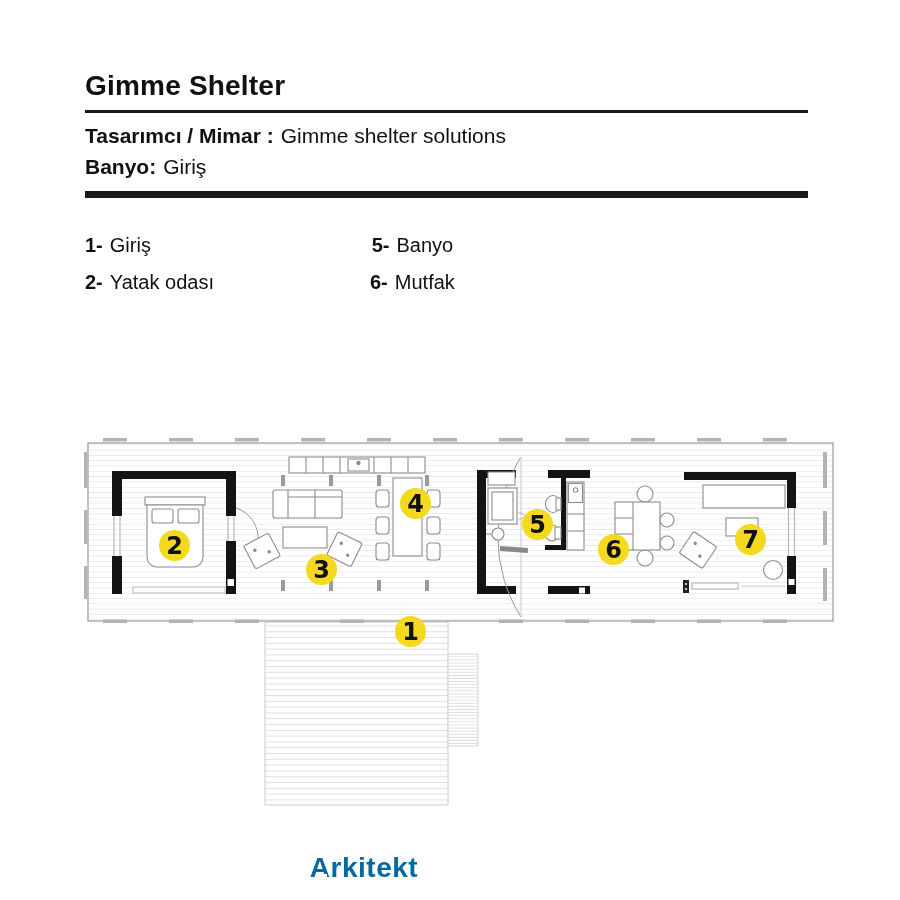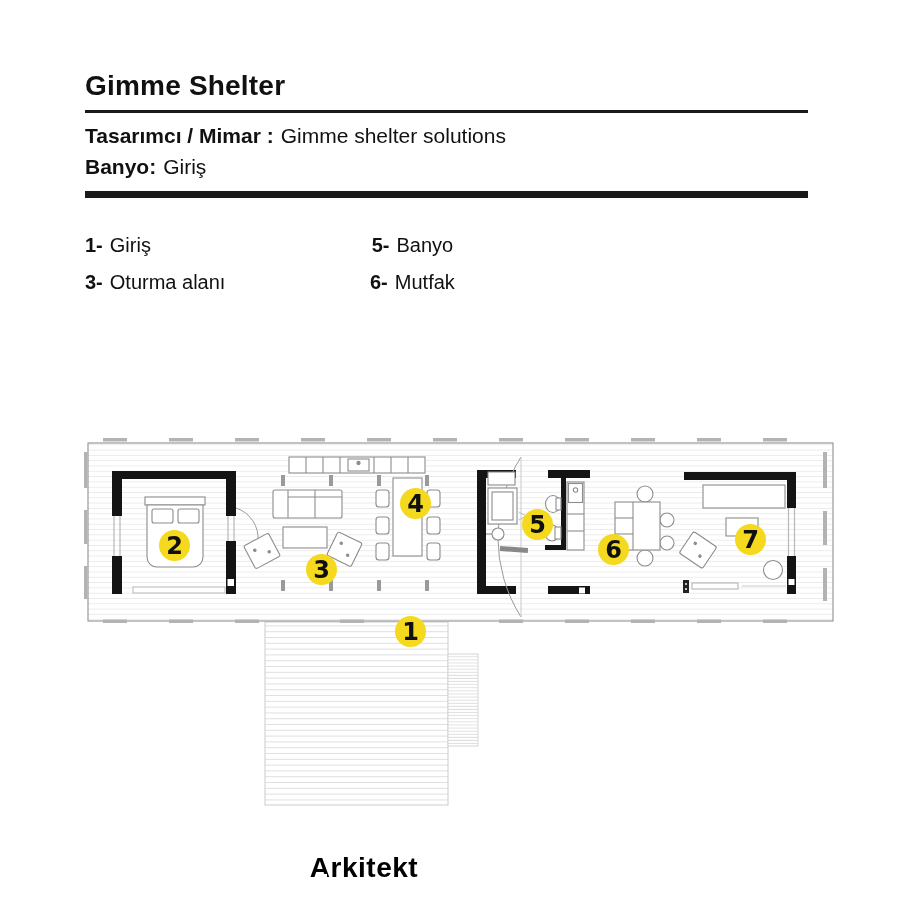--- a/index.html
+++ b/index.html
@@ -33,21 +33,21 @@
   }
   .m1{left:395px;top:616px;}
   .m2{left:159px;top:530px;}
   .m3{left:306px;top:554px;}
   .m4{left:400px;top:488px;}
   .m5{left:522px;top:509px;}
   .m6{left:598px;top:534px;}
   .m7{left:735px;top:524px;}
   
   .logo{left:0;top:852px;width:728px;text-align:center;
-        font-size:28px;font-weight:900;letter-spacing:0.5px;color:#000000;}
+        font-size:28px;font-weight:900;letter-spacing:0.5px;color:#0369a1;}
   .logo .logo-a{position:relative;display:inline-block;}
   .logo .logo-a::after{
     content:"";position:absolute;left:8px;bottom:5px;width:9px;height:3px;
     background:#ffffff;border-bottom:2px solid #ffffff;
   }
   svg{display:block;}
 </style>
 </head>
 <body>
 
@@ -57,21 +57,21 @@
 <div class="abs info-line info-designer">
   <b>Tasarımcı / Mimar :</b><span class="val">Gimme shelter solutions</span>
 </div>
 <div class="abs info-line info-location">
   <b>Banyo:</b><span class="val">Giriş</span>
 </div>
 <div class="abs rule-thick"></div>
 
 <div class="abs legend-col legend-col-1">
   <div class="legend-item"><b>1-</b><span class="lbl">Giriş</span></div>
-  <div class="legend-item"><b>3-</b><span class="lbl">Oturma alanı</span></div>
+  <div class="legend-item"><b>2-</b><span class="lbl">Yatak odası</span></div>
 </div>
 <div class="abs legend-col legend-col-2">
   <div class="legend-item"><b>5-</b><span class="lbl">Banyo</span></div>
   <div class="legend-item"><b>6-</b><span class="lbl">Mutfak</span></div>
 </div>
 
 <svg class="abs" style="left:0;top:0" width="900" height="900" viewBox="0 0 900 900">
   <defs>
     <pattern id="planks" width="12" height="5.3" patternUnits="userSpaceOnUse">
       <rect width="12" height="5.3" fill="#ffffff"></rect>

